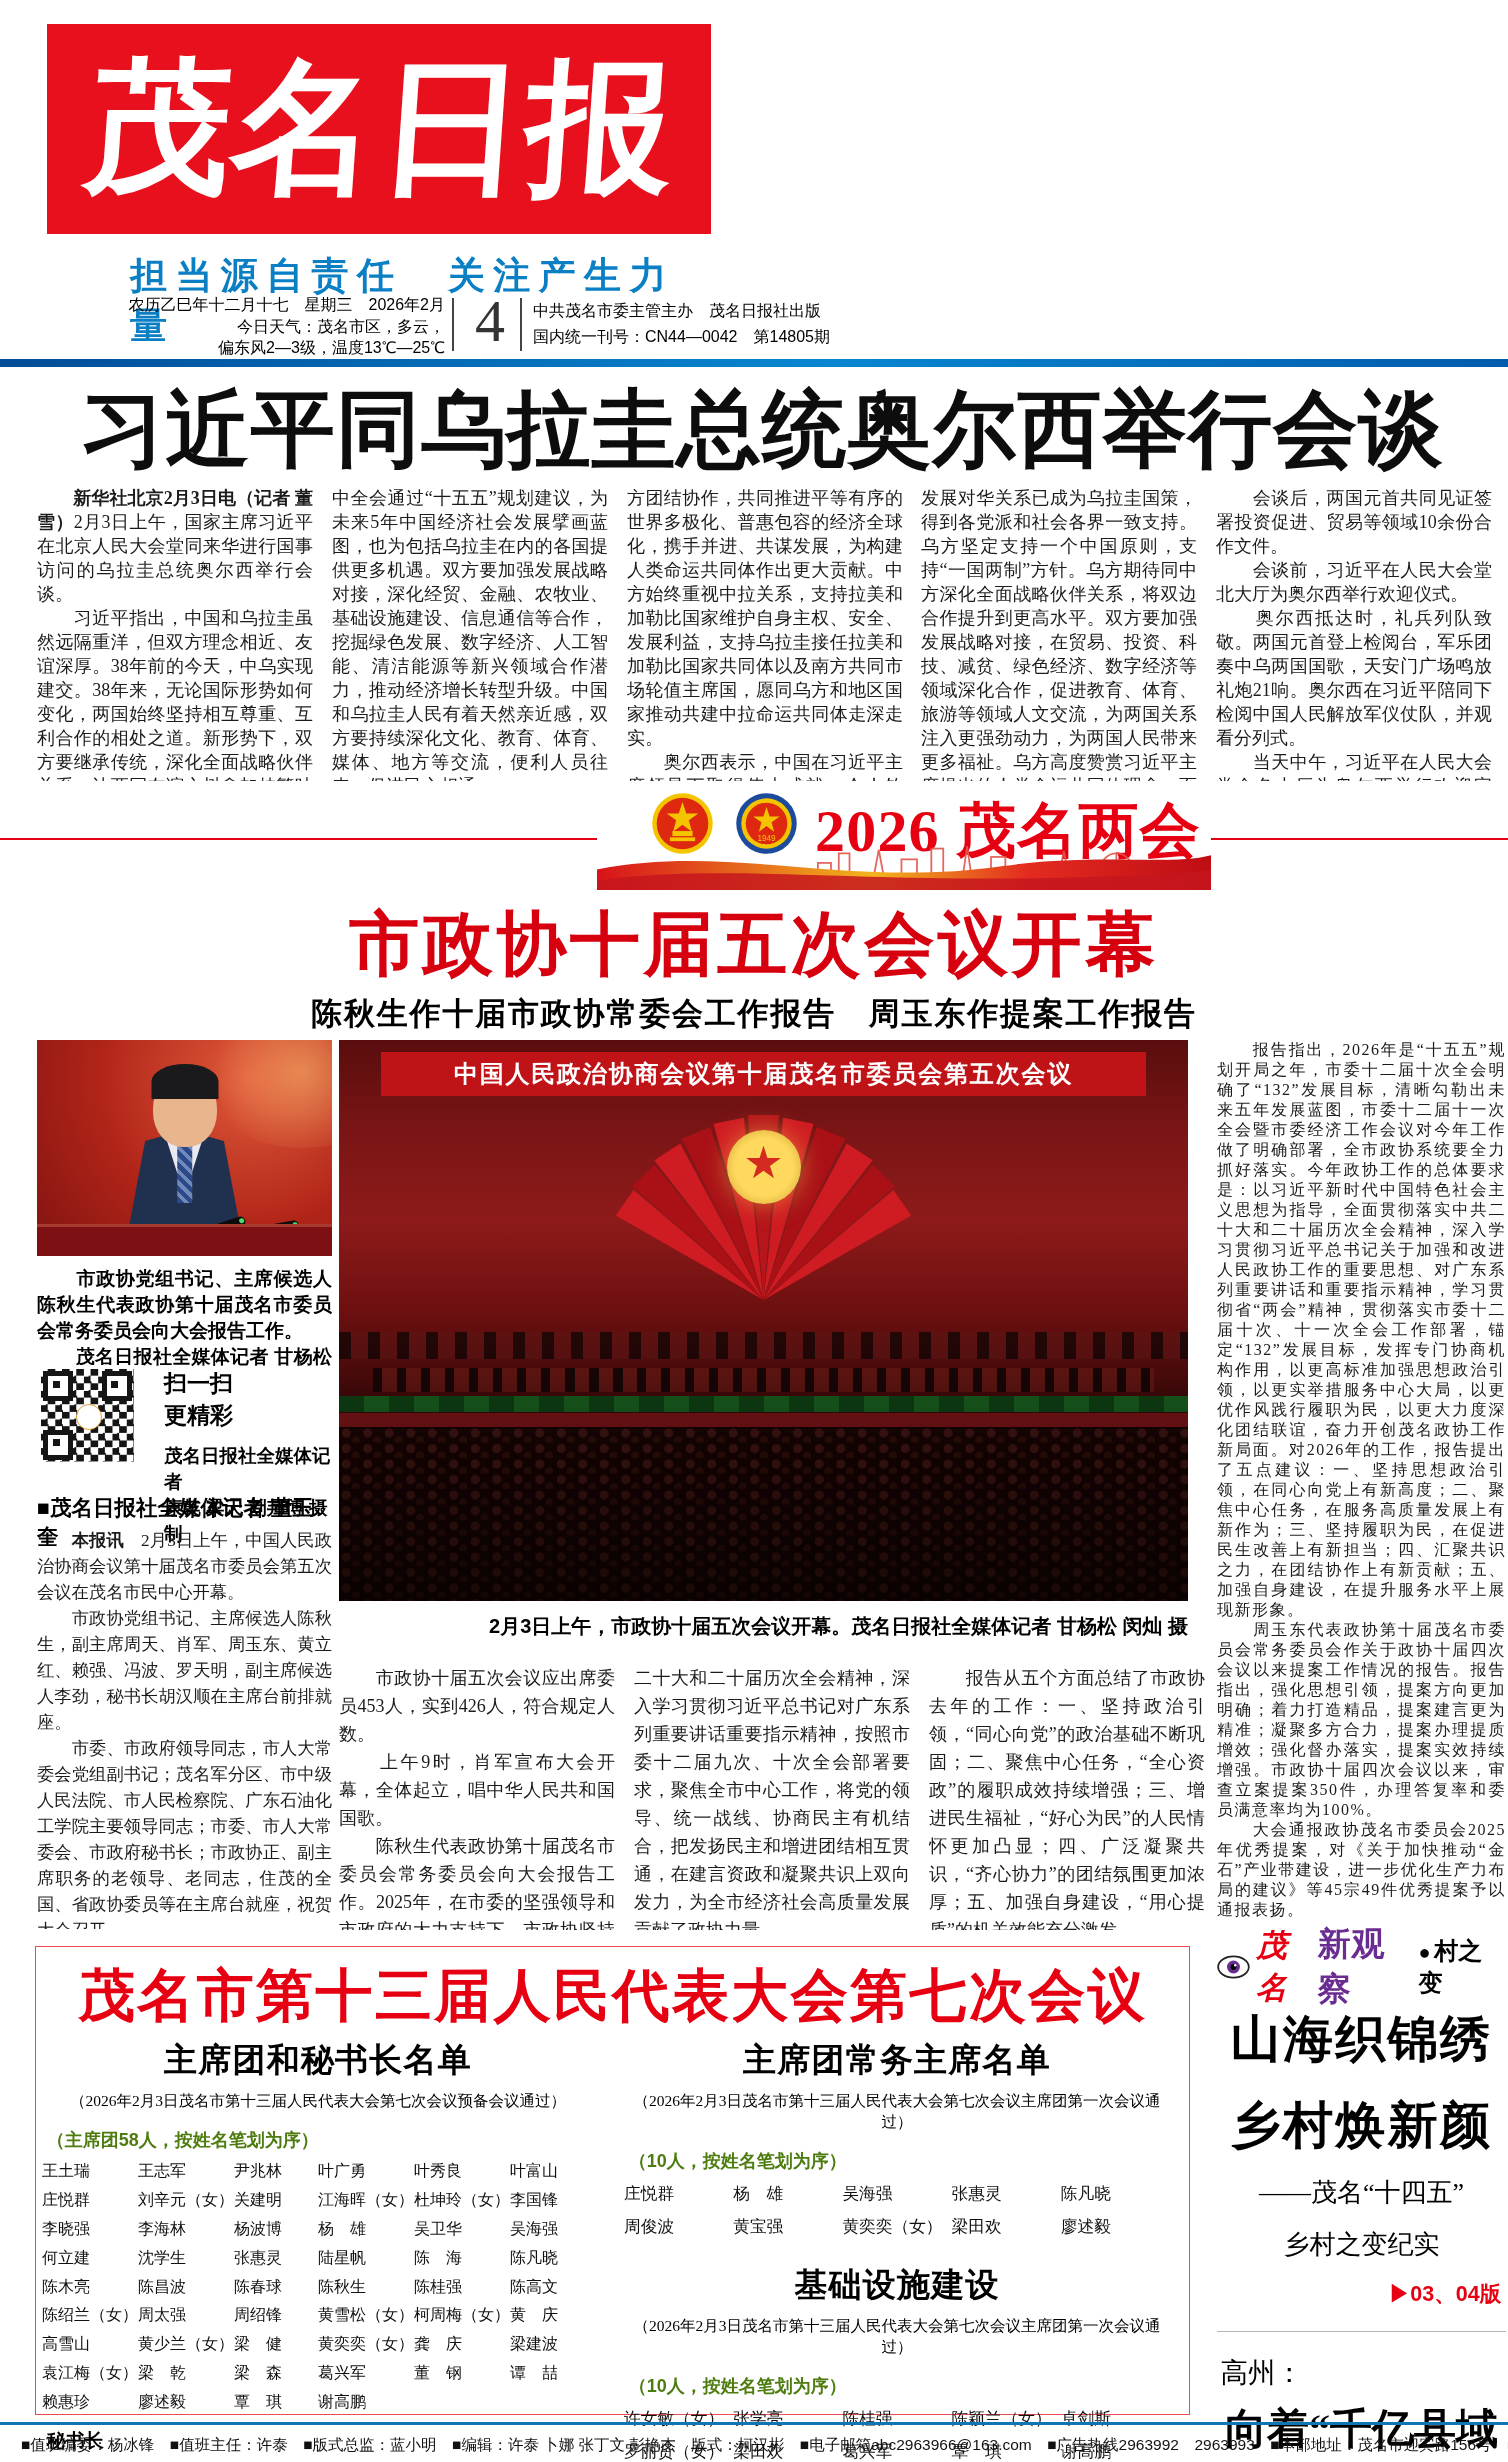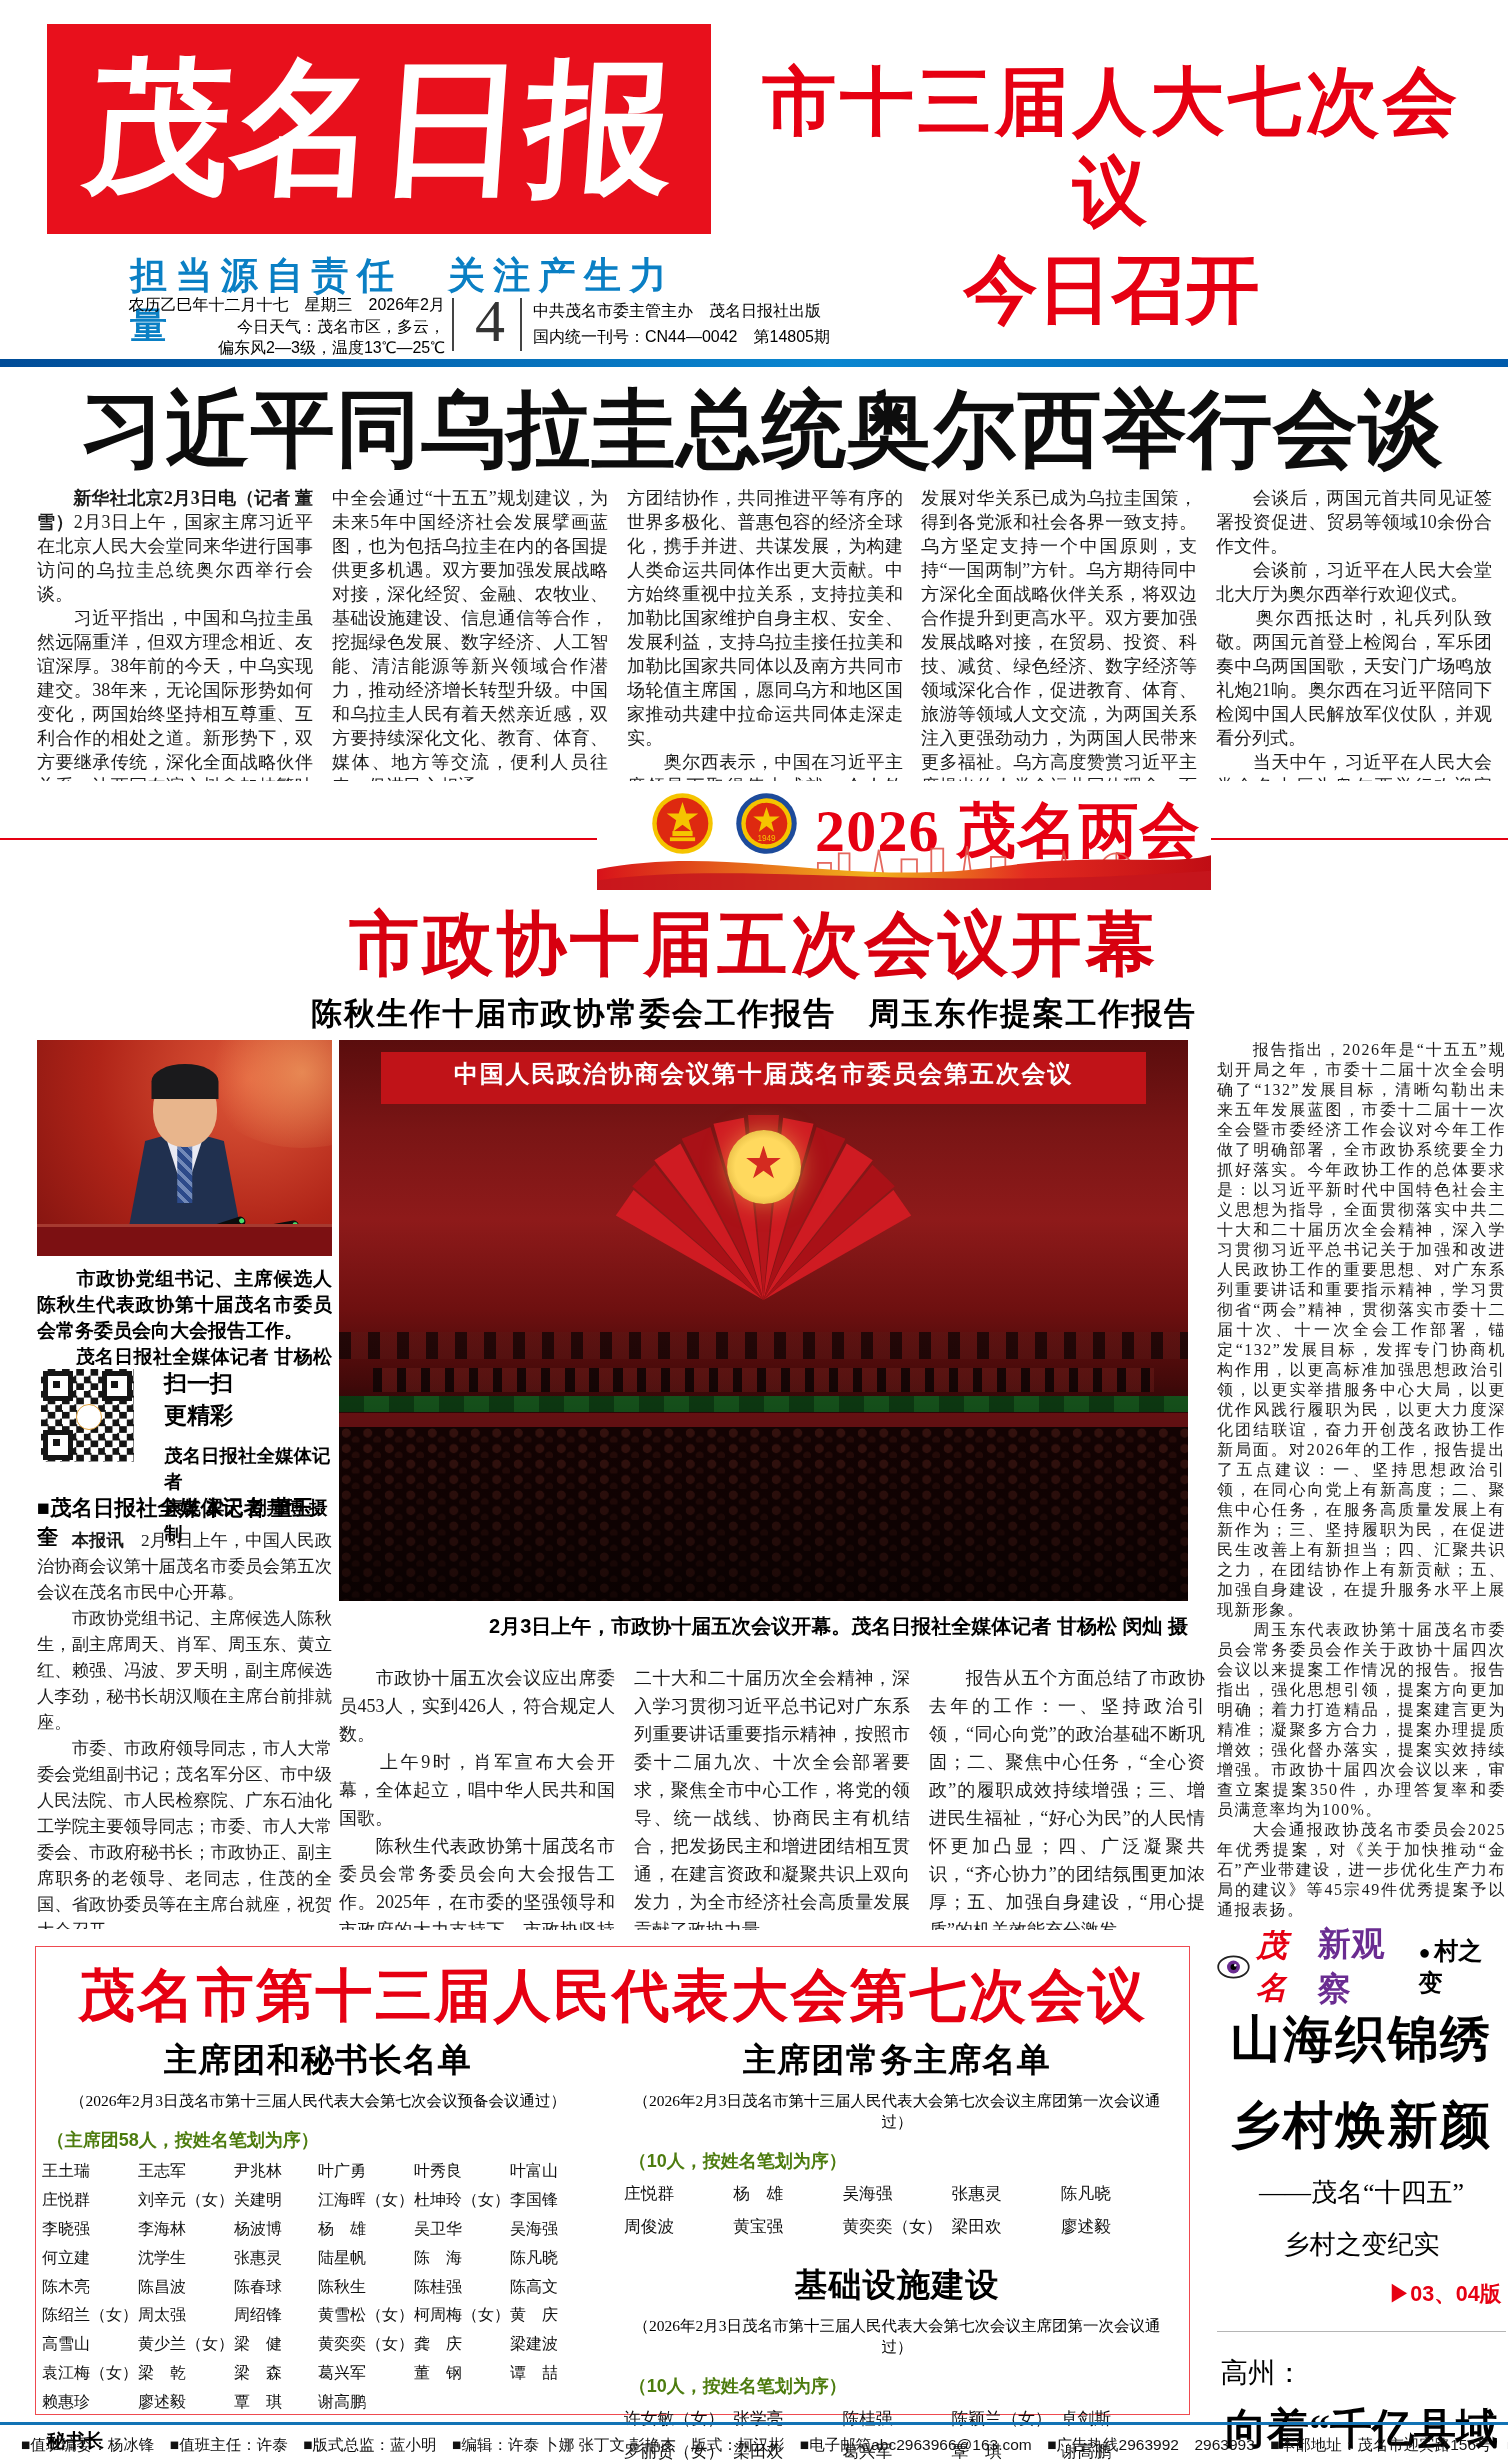--- a/index.html
+++ b/index.html
@@ -73,21 +73,21 @@
              background:#fff;border:1.8px solid #e2a23c;}
   .qr-texts{position:absolute;left:127px;top:2.4px;}
   .qr-scan{font-size:23px;line-height:32px;font-weight:bold;color:#000;}
   .qr-credit{margin-top:12px;font-size:18.5px;line-height:26px;font-weight:bold;color:#000;}
   .reporter-line{left:37px;top:1493px;width:295px;font-size:21.5px;font-weight:bold;color:#000;}
   .left-body{left:37px;top:1528px;width:295px;height:401px;font-size:17.3px;line-height:26px;color:#1b1b1b;
              font-family:"Liberation Serif","DejaVu Serif",serif;overflow:hidden;}
   
   .photo{left:339px;top:1040px;width:849px;height:561px;overflow:hidden;
          background:linear-gradient(180deg,#5a0d0d,#7a1515 16%,#8e1a1a 32%,#6e1010 48%,#320707 66%,#1d0404 100%);}
-  .ph-banner{position:absolute;left:5%;top:12px;width:90%;height:52px;background:#c01318;
+  .ph-banner{position:absolute;left:5%;top:12px;width:90%;height:44px;background:#c01318;
              color:#fff;font-size:24px;line-height:44px;text-align:center;letter-spacing:1.8px;font-weight:bold;}
   .ph-emblem{position:absolute;left:calc(50% - 37px);top:90px;width:74px;height:74px;border-radius:50%;
              background:radial-gradient(circle,#ffd95e 55%,#c99b2a);box-shadow:0 0 24px rgba(255,210,90,.5);}
   .ph-emblem:after{content:"";position:absolute;left:19px;top:15.5px;width:36px;height:36px;background:#d42b20;
                    clip-path:polygon(50% 0%,61% 35%,98% 35%,68% 57%,79% 91%,50% 70%,21% 91%,32% 57%,2% 35%,39% 35%);}
   .ph-stage{position:absolute;left:0;top:52%;width:100%;height:27.5px;
             background:repeating-linear-gradient(90deg,rgba(15,5,5,.75) 0 12px,rgba(90,25,22,.4) 12px 29px);}
   .ph-stage2{position:absolute;left:4%;top:58.5%;width:92%;height:24px;
              background:repeating-linear-gradient(90deg,rgba(10,4,4,.8) 0 9.5px,rgba(110,30,26,.45) 9.5px 24px);}
   .ph-plants{position:absolute;left:0;top:63.5%;width:100%;height:15.5px;
@@ -144,24 +144,20 @@
   .footer-rule{left:0;top:2422px;width:1508px;height:3px;background:#1273b5;}
   .footer-text{left:21px;top:2435px;width:1471px;font-size:15.5px;color:#111;white-space:nowrap;}
 </style>
 </head>
 <body>
 
 <div class="page">
 
   <div class="abs mast-box">
     <span class="mast-name">茂名日报</span>
-  </div>
-  <div class="abs top-headline">
-    <div class="l1">市十三届人大七次会议</div>
-    <div class="l2">今日召开</div>
   </div>
   <div class="abs slogan">担当源自责任　关注产生力量</div>
 
   <div class="abs info-left">
     <div>农历乙巳年十二月十七　星期三　2026年2月</div>
     <div>今日天气：茂名市区，多云，</div>
     <div>偏东风2—3级，温度13℃—25℃</div>
   </div>
   <div class="abs vbar" style="left:452px"></div>
   <div class="abs day-num serif">4</div>

